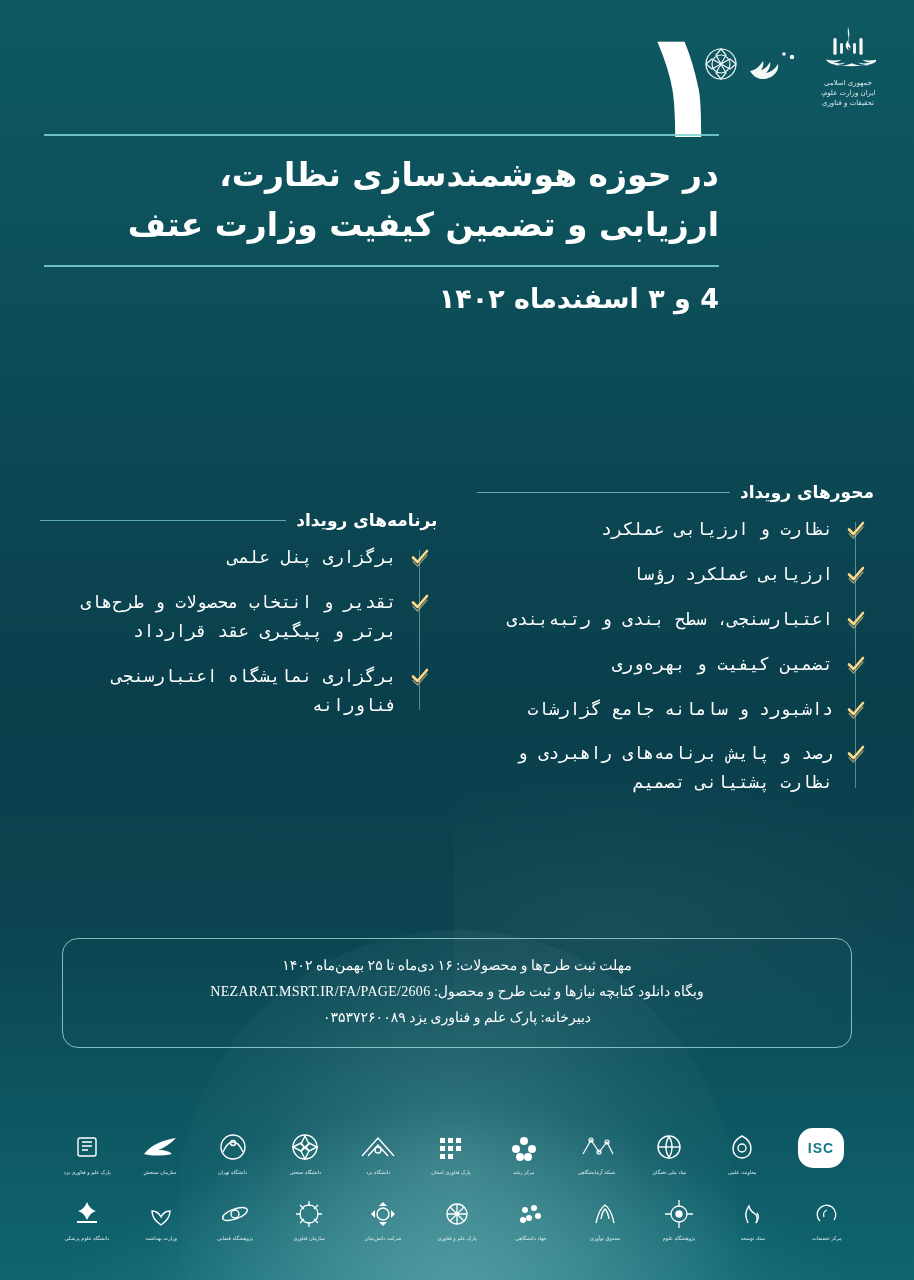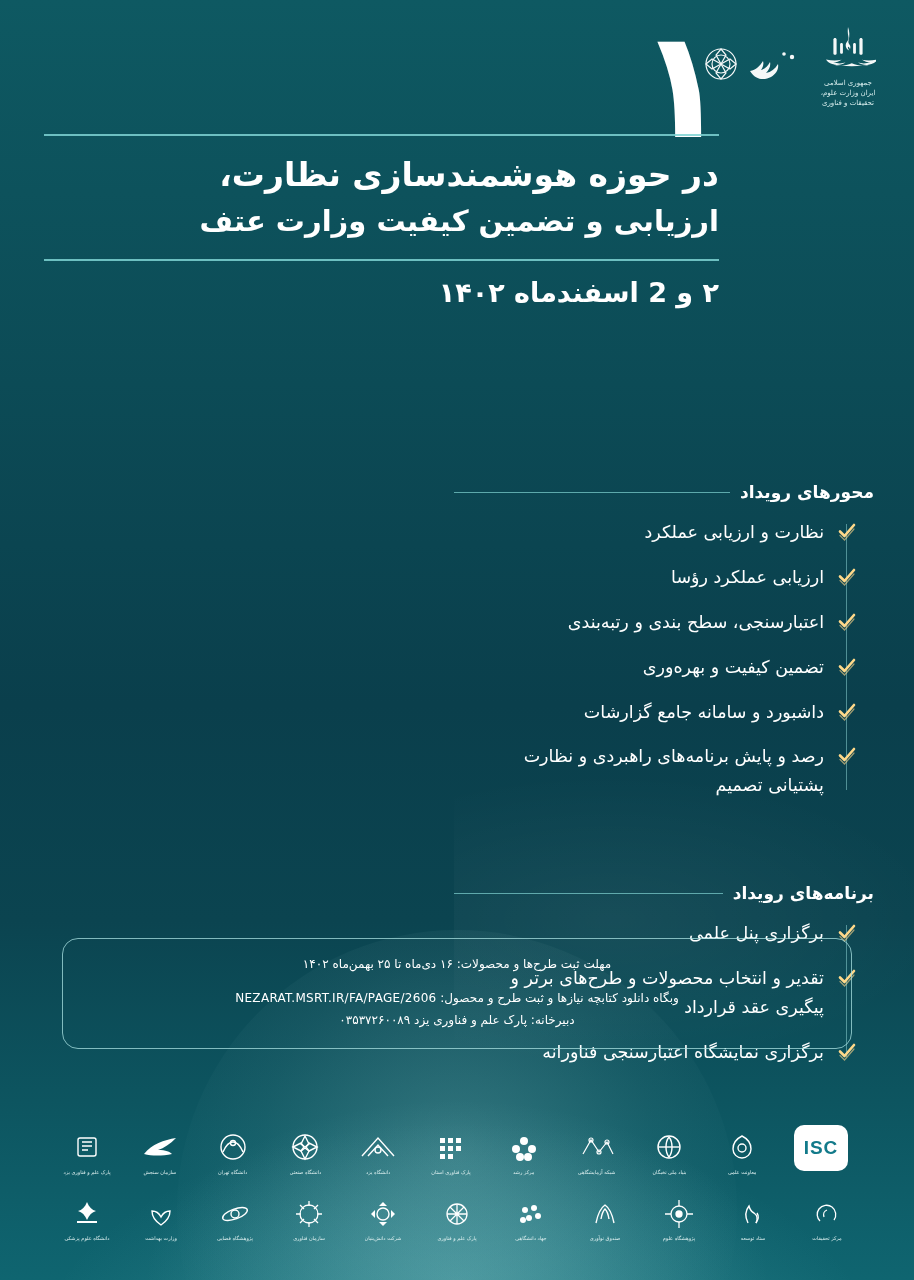--- a/index.html
+++ b/index.html
@@ -110,40 +110,40 @@
     opacity: 0.85;
     margin: 16px 0 14px 0;
   }
   .title-line2 {
     font-size: 33px;
     font-weight: bold;
     color: #ffffff;
     line-height: 1.5;
   }
   .title-line3 {
-    font-size: 29px;
+    font-size: 33px;
     font-weight: bold;
     color: #ffffff;
     line-height: 1.5;
   }
   .date-line {
     margin-top: 16px;
     font-size: 27px;
     font-weight: bold;
     color: #ffffff;
   }
 
   
   .columns {
     position: absolute;
     top: 482px;
     right: 40px;
     left: 40px;
     display: flex;
-    flex-direction: column;
+    flex-direction: row;
     gap: 39px;
     direction: rtl;
   }
   .col {
     flex: 1 1 0;
     position: relative;
   }
   .col-right { max-width: 420px; }
   .col-left  { max-width: 420px; padding-top: 28px;}
 
@@ -160,23 +160,24 @@
   }
   .col-head .dash {
     flex: 1 1 auto;
     height: 1px;
     background: #79c9c9;
     opacity: 0.75;
     min-width: 40px;
   }
   .list {
     list-style: none;
-    margin: 16px;
+    margin: 7px;
     padding: 0 0 0 0;
     position: relative;
+    font-family: Liberation Mono, monospace;
   }
   .list:before {
     content: "";
     position: absolute;
     right: 11px;
     top: 6px;
     bottom: 10px;
     width: 1px;
     background: rgba(140,210,210,0.55);
   }
@@ -211,27 +212,27 @@
     right: 62px;
     top: 938px;
     border: 1.5px solid rgba(170,225,225,0.75);
     border-radius: 16px;
     padding: 14px 22px 16px 22px;
     text-align: center;
     direction: rtl;
   }
   .info-line {
     color: #ffffff;
-    font-size: 12px;
+    font-size: 14px;
     line-height: 1.85;
     white-space: nowrap;
+    font-family: Liberation Serif, serif;
   }
   .info-line.url {
     letter-spacing: 0.3px;
-    margin-top: 12px;
   }
 
   
   .sponsors {
     position: absolute;
     left: 0;
     right: 0;
     bottom: 18px;
     padding: 0 54px;
   }
@@ -260,23 +261,23 @@
     font-size: 5px;
     line-height: 1.3;
     text-align: center;
     color: #dff1f1;
     height: 13px;
     overflow: hidden;
   }
   .isc-badge {
     background: #ffffff;
     color: #127a8a;
-    border-radius: 10px;
+    border-radius: 15px;
     padding: 12px 10px;
-    font-size: 19px;
+    font-size: 14px;
     font-weight: bold;
     letter-spacing: 1px;
     font-family: "Liberation Sans", sans-serif;
   }
 </style>
 </head>
 <body>
 
 <div class="poster">
 
@@ -326,21 +327,21 @@
 
   </div>
 
   <div class="big-one">۱</div>
 
   <div class="title-area">
     <div class="rule"></div>
     <div class="title-line2">در حوزه هوشمندسازی نظارت،</div>
     <div class="title-line3">ارزیابی و تضمین کیفیت وزارت عتف</div>
     <div class="rule"></div>
-    <div class="date-line">۲ و 2 اسفندماه ۱۴۰۲</div>
+    <div class="date-line">4 و ۳ اسفندماه ۱۴۰۲</div>
   </div>
 
   <div class="columns">
 
     <div class="col col-right">
       <div class="col-head">
         <span>محورهای رویداد</span>
         <span class="dash"></span>
       </div>
       <ul class="list">

